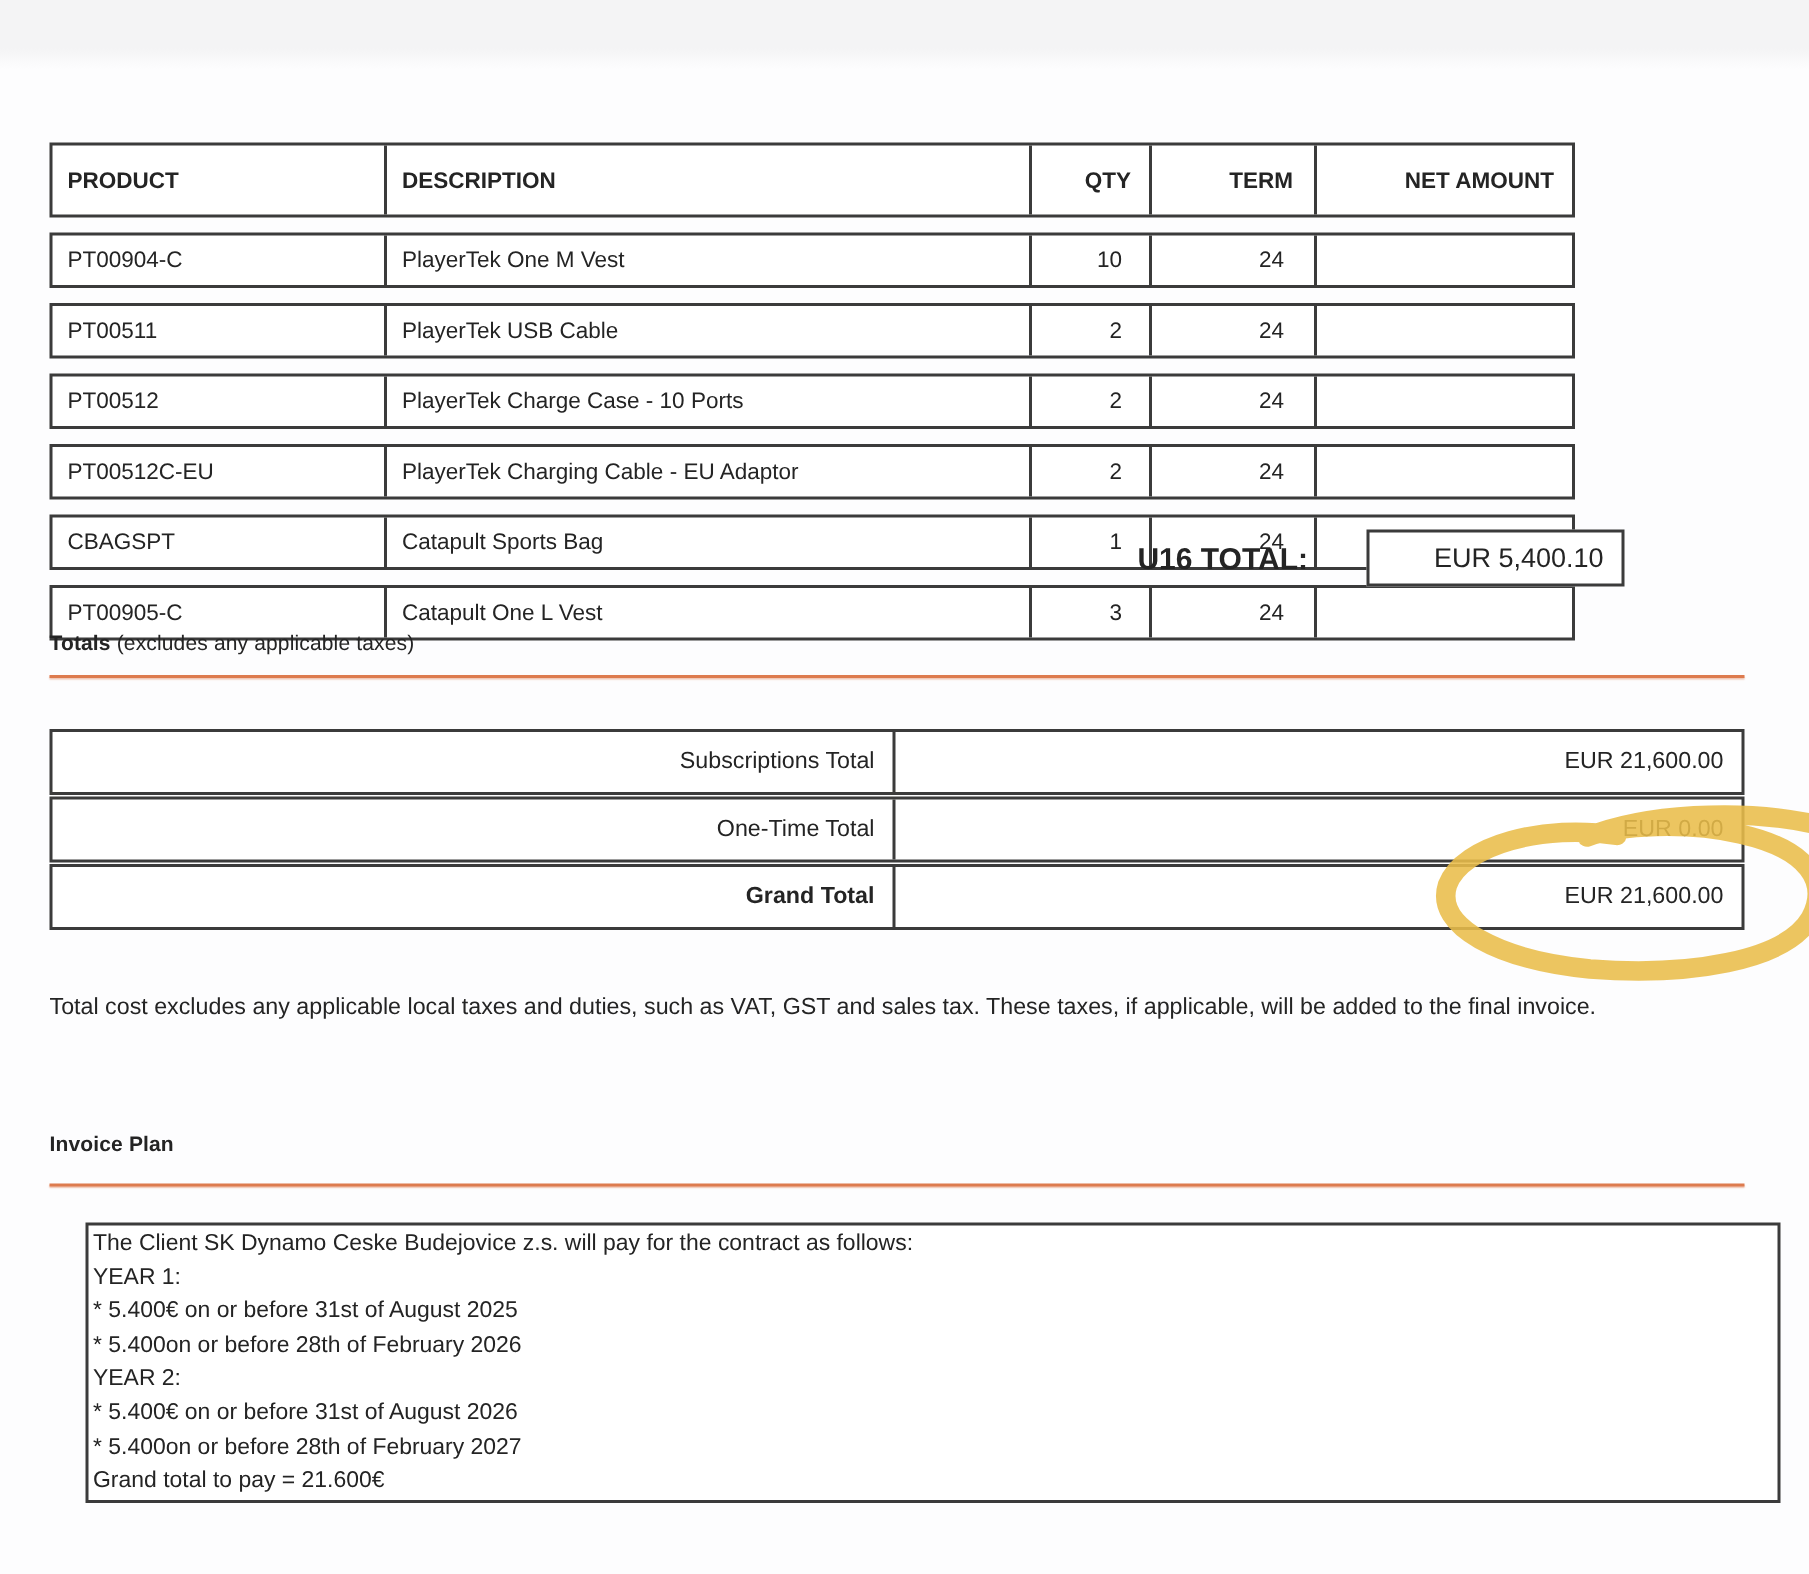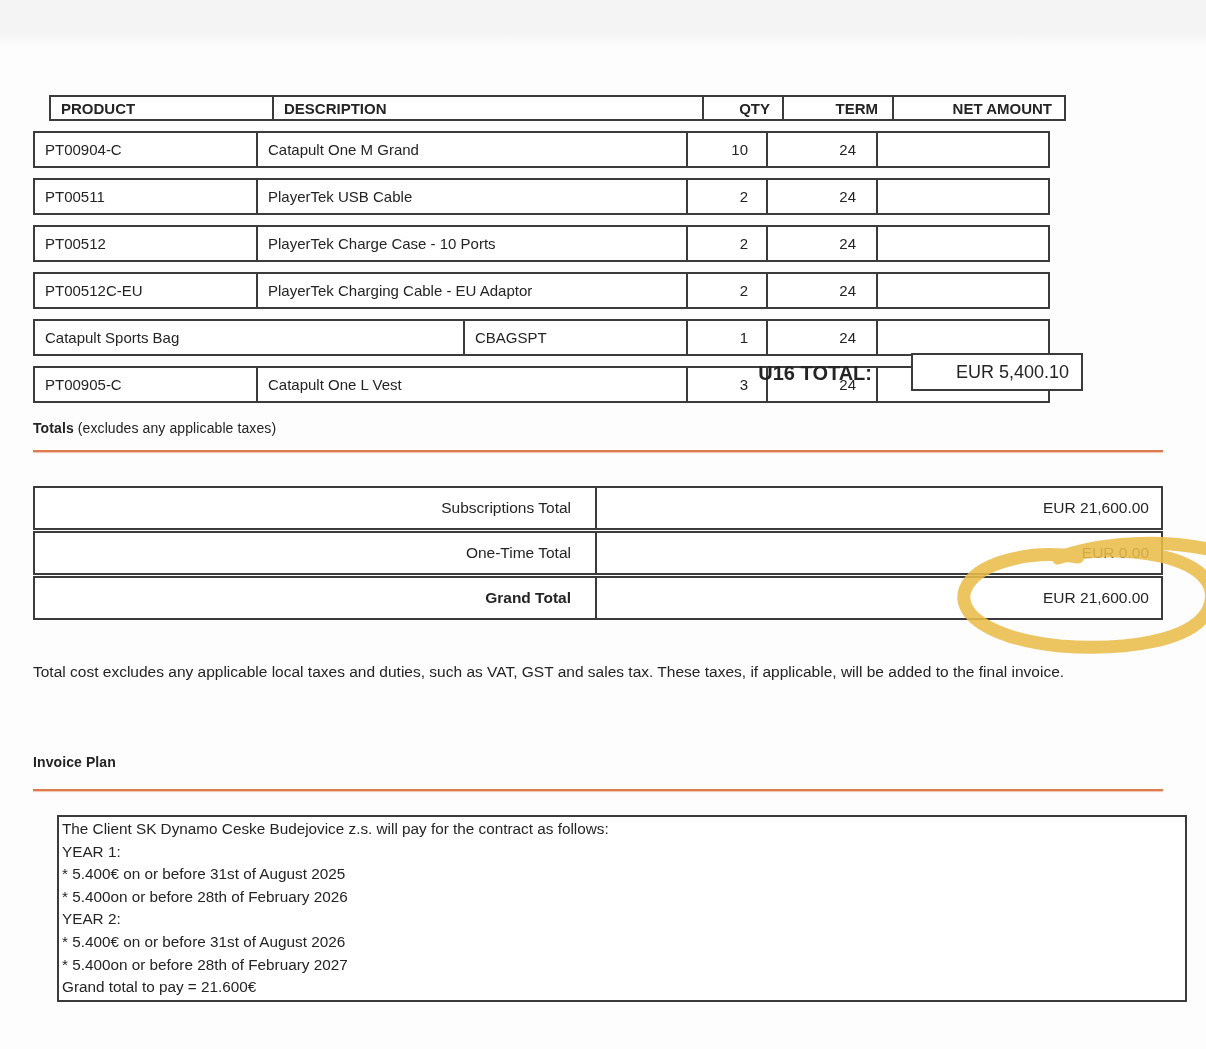--- a/index.html
+++ b/index.html
@@ -12,21 +12,21 @@
   }
   html,body{margin:0;padding:0;}
   body{font-family:"Liberation Sans","DejaVu Sans",sans-serif;color:var(--text);}
   .page{position:relative;width:1206px;height:1049px;background:var(--page-bg);overflow:hidden;}
   .top-strip{position:absolute;left:0;top:0;width:1206px;height:46px;
     background:linear-gradient(to bottom,var(--top-strip) 70%,rgba(244,244,245,0));}
   
   .ptable{position:absolute;left:33px;top:95px;width:1017px;}
   .prow{display:flex;width:1017px;border:2px solid var(--table-border);box-sizing:border-box;
     background:#fff;margin-bottom:2px;font-size:15px;}
-  .prow.hdr{height:26px;font-weight:bold;margin-left:16px;}
+  .prow.hdr{height:50px;font-weight:bold;}
   .prow.data{height:37px;margin-top:10px;}
   .cell{box-sizing:border-box;display:flex;align-items:center;overflow:hidden;white-space:nowrap;}
   .c-product{width:223px;border-right:2px solid var(--table-border);padding-left:10px;}
   .c-desc{width:430px;border-right:2px solid var(--table-border);padding-left:10px;}
   .c-qty{width:80px;border-right:2px solid var(--table-border);justify-content:flex-end;padding-right:18px;}
   .c-term{width:110px;border-right:2px solid var(--table-border);justify-content:flex-end;padding-right:20px;padding-left:18px;}
   .c-net{flex:1;justify-content:flex-end;padding-right:12px;}
   .hdr .c-qty{padding-right:12px;}
   .hdr .c-term{padding-right:14px;}
   
@@ -36,21 +36,21 @@
     box-sizing:border-box;background:#fff;text-align:right;line-height:34px;font-size:18px;padding-right:12px;}
   
   .section-heading{position:absolute;left:33px;font-size:14px;letter-spacing:.1px;}
   .section-heading b{font-weight:bold;}
   .orange-rule{position:absolute;left:33px;width:1130px;height:2px;background:var(--accent-underline);
     box-shadow:0 1px 1px rgba(221,123,78,.45);}
   
   .trow{position:absolute;left:33px;width:1130px;height:44px;border:2px solid var(--table-border);
     box-sizing:border-box;background:#fff;display:flex;font-size:15.5px;}
   .trow .lbl{width:562px;border-right:2px solid var(--table-border);box-sizing:border-box;
-    display:flex;align-items:center;justify-content:flex-end;padding-right:24px;}
+    display:flex;align-items:center;justify-content:flex-end;padding-right:12px;}
   .trow .val{flex:1;display:flex;align-items:center;justify-content:flex-end;padding-right:12px;}
   .trow.grand .lbl{font-weight:bold;}
   
   .tax-note{position:absolute;left:33px;top:660px;width:1110px;font-size:15.5px;line-height:23px;}
   
   .plan-box{position:absolute;left:33px;top:815px;width:1130px;height:187px;border:2px solid var(--table-border);
     box-sizing:border-box;background:#fff;padding:1px 6px 0 3px;overflow:hidden;margin-left:24px;}
   .plan-line{font-size:15.3px;line-height:22.6px;white-space:nowrap;}
   
   .marker-svg{position:absolute;left:930px;top:528px;width:290px;height:134px;pointer-events:none;}
@@ -65,21 +65,21 @@
   <div class="ptable">
     <div class="prow hdr">
       <div class="cell c-product">PRODUCT</div>
       <div class="cell c-desc">DESCRIPTION</div>
       <div class="cell c-qty">QTY</div>
       <div class="cell c-term">TERM</div>
       <div class="cell c-net">NET AMOUNT</div>
     </div>
     <div class="prow data">
       <div class="cell c-product">PT00904-C</div>
-      <div class="cell c-desc">Catapult One M Grand</div>
+      <div class="cell c-desc">PlayerTek One M Vest</div>
       <div class="cell c-qty">10</div>
       <div class="cell c-term">24</div>
       <div class="cell c-net"></div>
     </div>
     <div class="prow data">
       <div class="cell c-product">PT00511</div>
       <div class="cell c-desc">PlayerTek USB Cable</div>
       <div class="cell c-qty">2</div>
       <div class="cell c-term">24</div>
       <div class="cell c-net"></div>
@@ -92,22 +92,22 @@
       <div class="cell c-net"></div>
     </div>
     <div class="prow data">
       <div class="cell c-product">PT00512C-EU</div>
       <div class="cell c-desc">PlayerTek Charging Cable - EU Adaptor</div>
       <div class="cell c-qty">2</div>
       <div class="cell c-term">24</div>
       <div class="cell c-net"></div>
     </div>
     <div class="prow data">
+      <div class="cell c-product">CBAGSPT</div>
       <div class="cell c-desc">Catapult Sports Bag</div>
-      <div class="cell c-product">CBAGSPT</div>
       <div class="cell c-qty">1</div>
       <div class="cell c-term">24</div>
       <div class="cell c-net"></div>
     </div>
     <div class="prow data">
       <div class="cell c-product">PT00905-C</div>
       <div class="cell c-desc">Catapult One L Vest</div>
       <div class="cell c-qty">3</div>
       <div class="cell c-term">24</div>
       <div class="cell c-net"></div>

